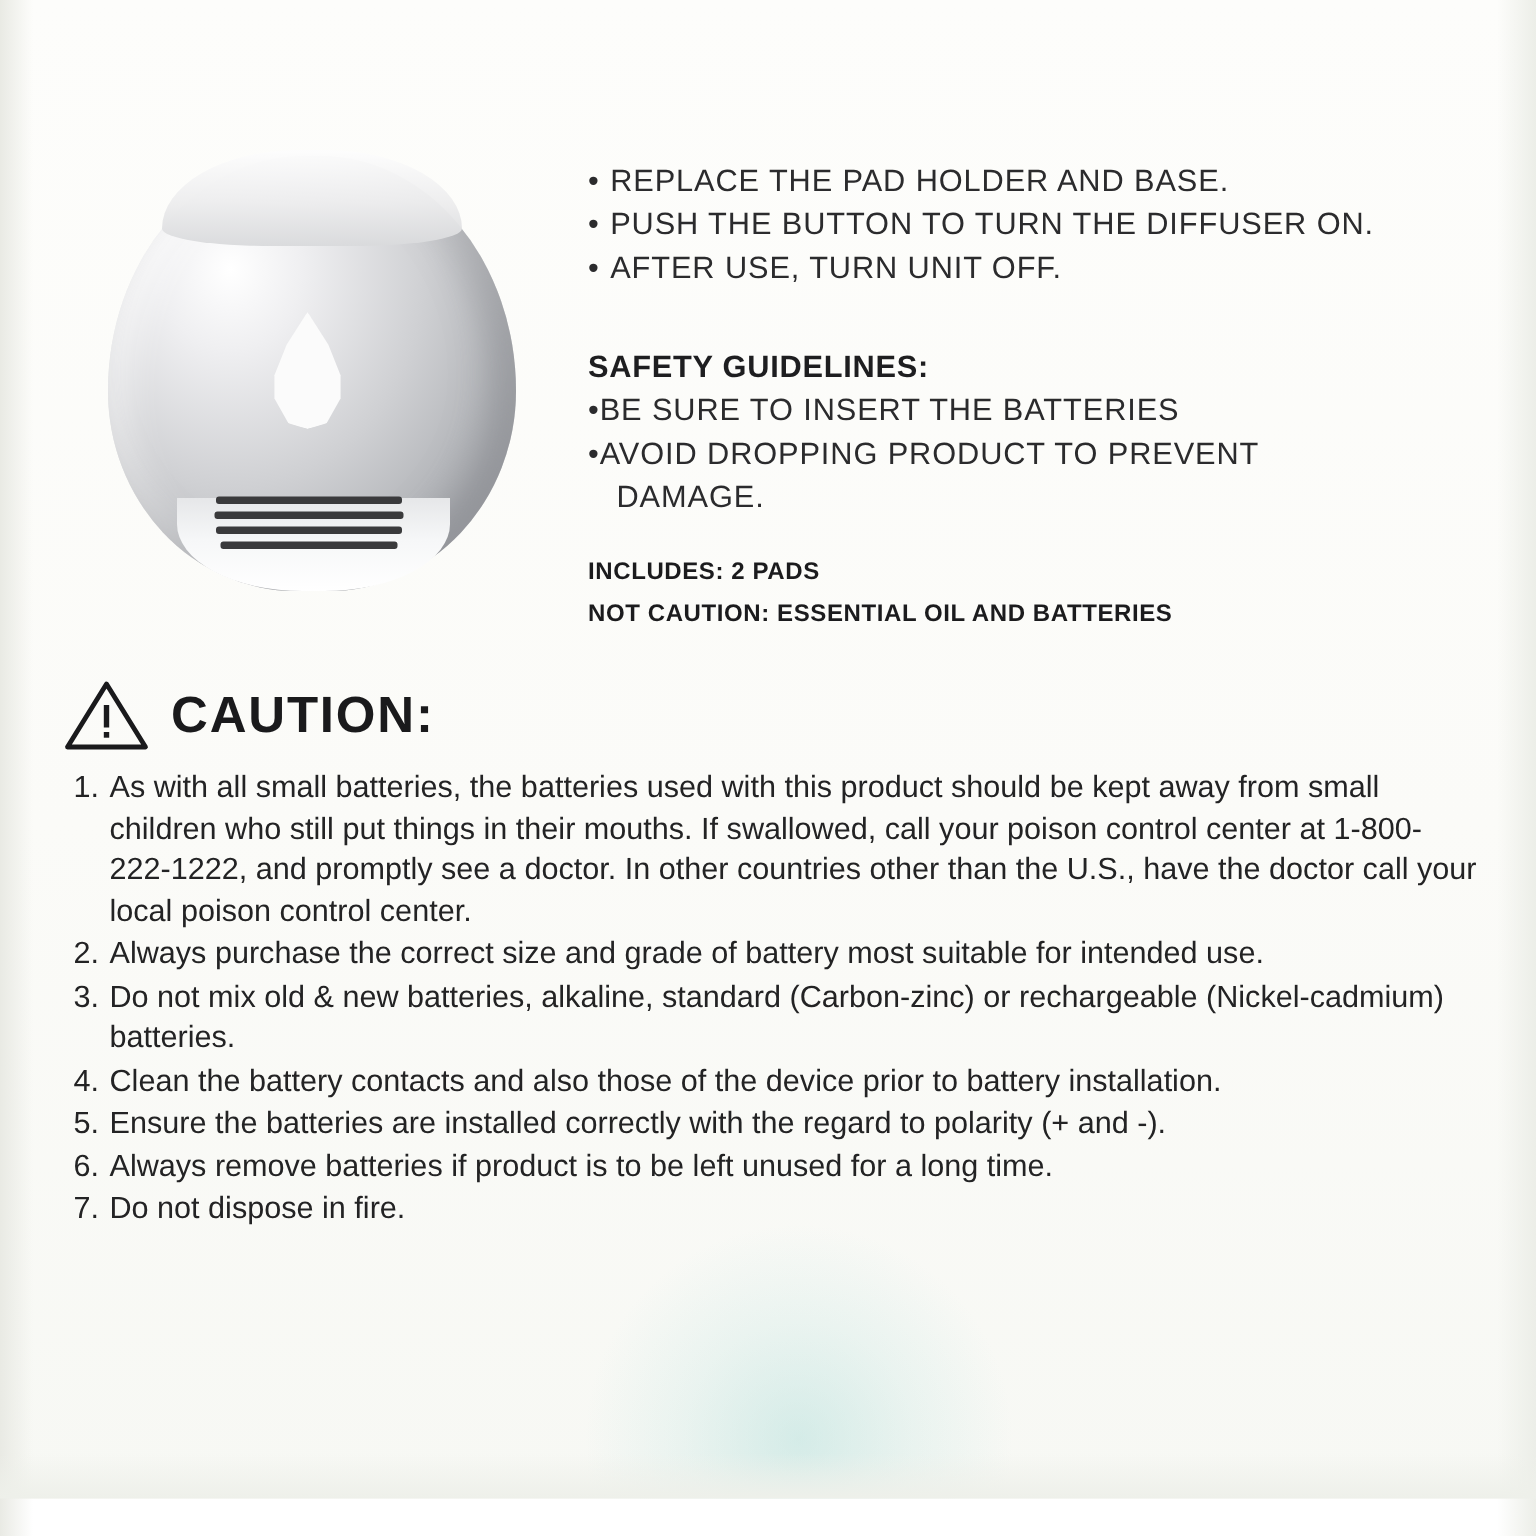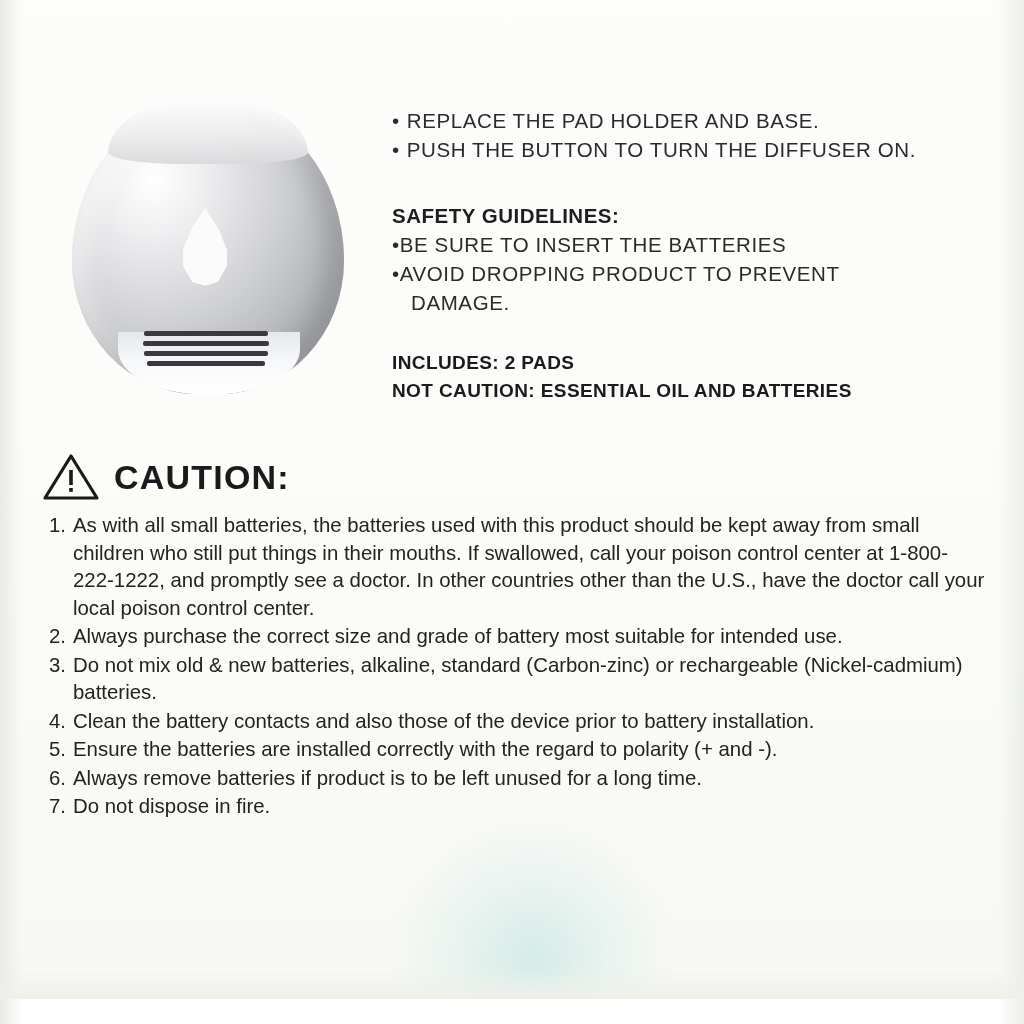--- a/index.html
+++ b/index.html
@@ -134,22 +134,22 @@
   }
   .wrap-line {
     font-size: 20.5px;
     letter-spacing: 0.6px;
     line-height: 29px;
     color: #2b2b2d;
   }
   .cont { padding-left: 19px; }
 
   .includes {
-    margin-top: 32px;
-    font-size: 19px;
+    margin-top: 22px;
+    font-size: 16px;
     font-weight: bold;
     letter-spacing: 0.4px;
     line-height: 28px;
     color: #1b1b1d;
   }
 
   
   .caution-head {
     position: absolute;
     left: 42px;
@@ -213,20 +213,23 @@
     </div>
   </div>
 
   <div class="instructions">
     <div class="bullet-line">
       <span class="dot">•</span><span>REPLACE THE PAD HOLDER AND BASE.</span>
     </div>
     <div class="bullet-line">
       <span class="dot">•</span><span>PUSH THE BUTTON TO TURN THE DIFFUSER ON.</span>
     </div>
+    <div class="bullet-line">
+      <span class="dot">•</span><span>AFTER USE, TURN UNIT OFF.</span>
+    </div>
 
     <div class="section-head">SAFETY GUIDELINES:</div>
 
     <div class="wrap-line">
       <span class="dot">•</span><span>BE SURE TO INSERT THE BATTERIES</span>
     </div>
 
     <div class="wrap-line">
       <span class="dot">•</span><span>AVOID DROPPING PRODUCT TO PREVENT</span>
     </div>

